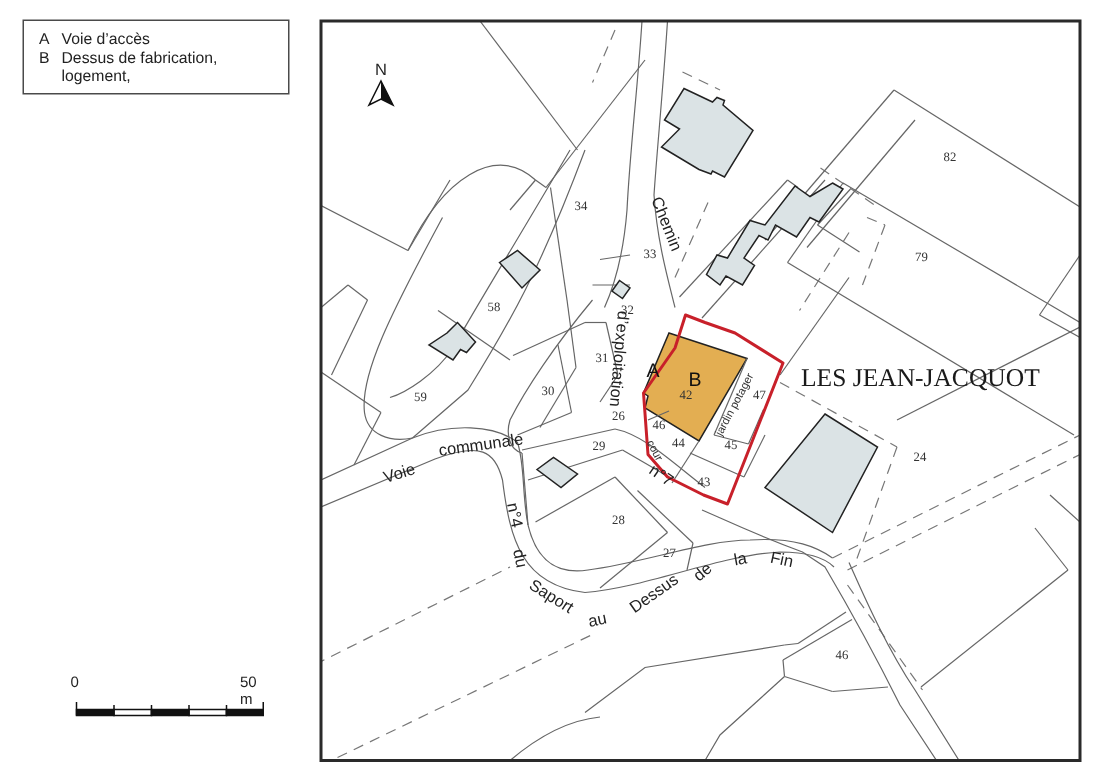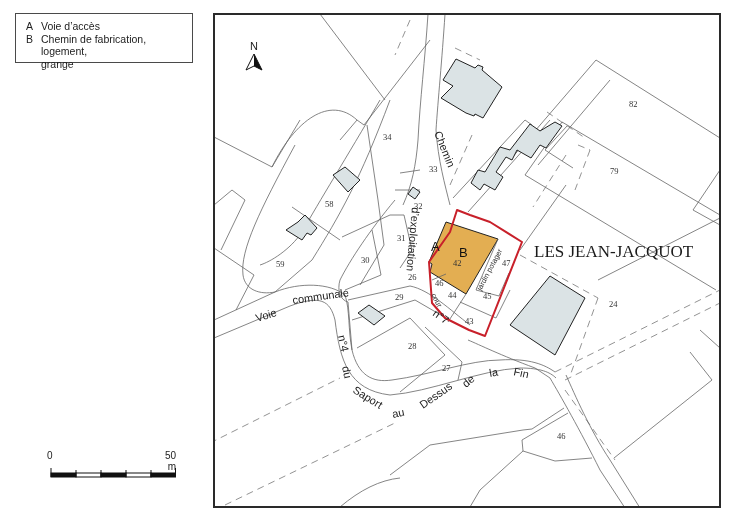--- a/index.html
+++ b/index.html
@@ -24,31 +24,27 @@
 </head>
 <body>
 
 <div class="legend-box">
   <div class="legend-row">
     <span class="legend-key">A</span>
     <span class="legend-text">Voie d’accès</span>
   </div>
   <div class="legend-row">
     <span class="legend-key">B</span>
-    <span class="legend-text">Chemin de fabrication, logement,</span>
-  </div>
-  <div class="legend-row">
-    <span class="legend-key"></span>
-    <span class="legend-text">grange</span>
+    <span class="legend-text">Dessus de fabrication, logement,</span>
   </div>
 </div>
 
 <div class="scalebar">
   <span class="scale-label" style="left:1px;">0</span>
-  <span class="scale-label" style="left:114px;text-align:right;">50 m</span>
+  <span class="scale-label" style="left:114px;">50 m</span>
   <svg width="130" height="30" style="position:absolute;left:0;top:0;">
     <g stroke="#111" stroke-width="1">
       <rect x="5" y="23" width="25" height="4" fill="#111"></rect>
       <rect x="30" y="23" width="25" height="4" fill="#fff"></rect>
       <rect x="55" y="23" width="25" height="4" fill="#111"></rect>
       <rect x="80" y="23" width="25" height="4" fill="#fff"></rect>
       <rect x="105" y="23" width="25" height="4" fill="#111"></rect>
       <line x1="5" y1="18" x2="5" y2="27"></line>
       <line x1="30" y1="20" x2="30" y2="27"></line>
       <line x1="55" y1="20" x2="55" y2="27"></line>

